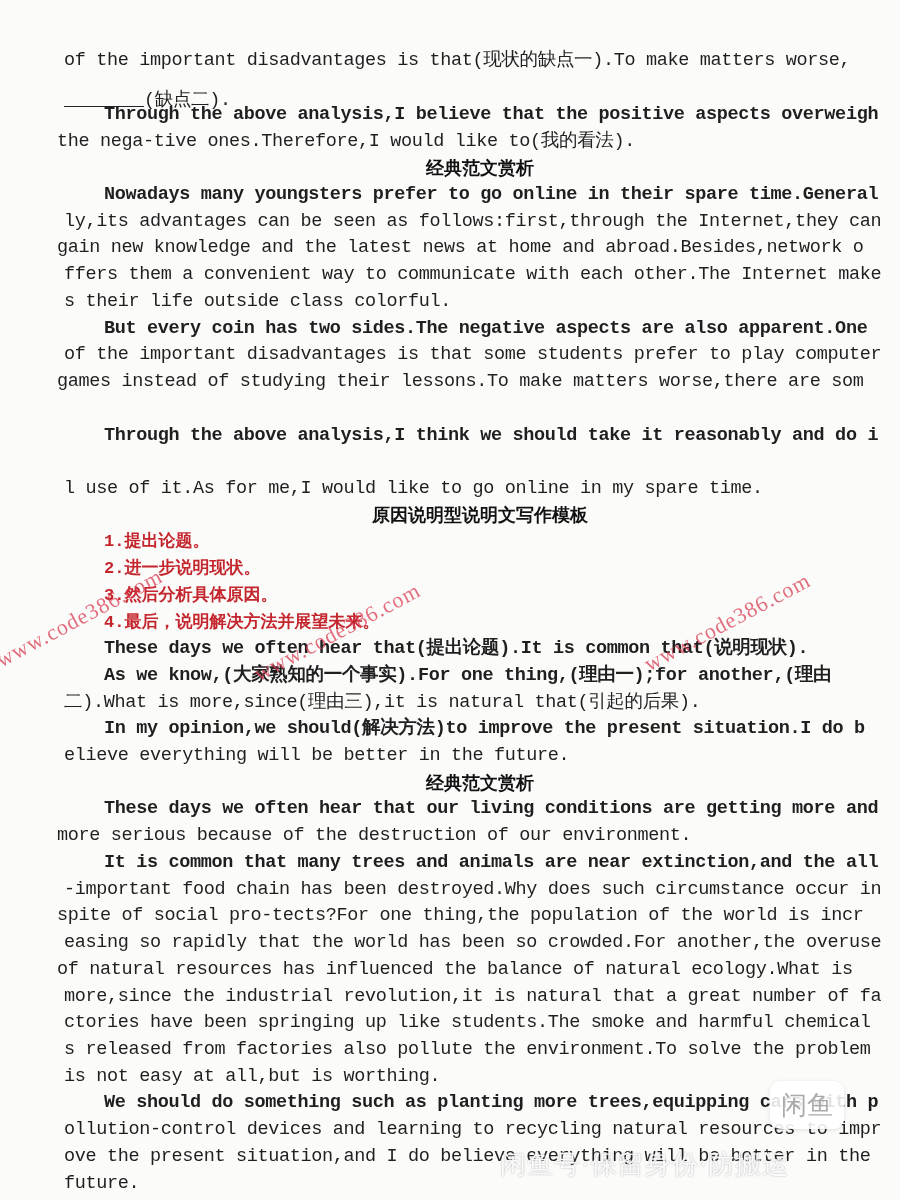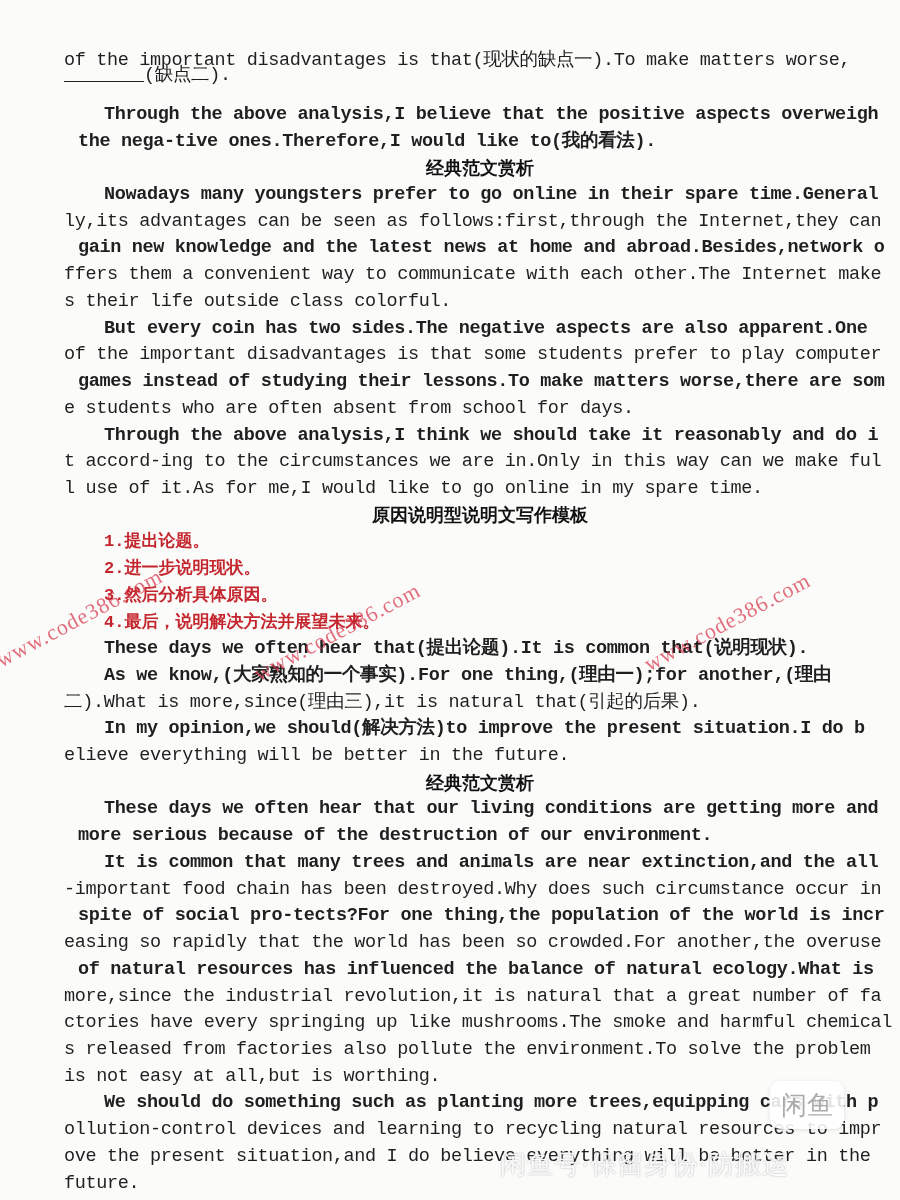--- a/index.html
+++ b/index.html
@@ -13,21 +13,21 @@
   .line {
     position: absolute;
     left: 64px;
     font-size: 18.5px;
     line-height: 26px;
     white-space: pre;
     letter-spacing: -0.35px;
     color: #1f1f1f;
   }
   .line.indent { left: 104px; font-weight: bold; }
-  .line.shift { left: 78px; font-weight: bold; }
+  .line.shift { left: 57px; }
   .heading {
     position: absolute;
     left: 0; width: 960px; text-align: center;
     font-family: "DejaVu Sans", sans-serif;
     font-weight: bold; font-size: 18px; line-height: 26px;
     color: #111;
   }
   .step {
     position: absolute; left: 104px;
     font-family: Liberation Mono, monospace;
@@ -63,36 +63,34 @@
     text-shadow: 0 0 2px rgba(120,120,120,0.6);
     letter-spacing: 1px; white-space: nowrap;
   }
 </style>
 </head>
 <body>
 
 <div class="page">
 
   <div class="line" style="top:29px">of the important disadvantages is that(现状的缺点一).To make matters worse,</div>
-  <div class="line" style="top:44px"><span class="blank"></span><span>(缺点二).</span></div>
+  <div class="line" style="top:69px"><span class="blank"></span><span>(缺点二).</span></div>
   <div class="line indent" style="top:83px">Through the above analysis,I believe that the positive aspects overweigh</div>
   <div class="line shift" style="top:110px">the nega-tive ones.Therefore,I would like to(我的看法).</div>
 
   <div class="heading" style="top:136px">经典范文赏析</div>
   <div class="line indent" style="top:163px">Nowadays many youngsters prefer to go online in their spare time.General</div>
   <div class="line" style="top:190px">ly,its advantages can be seen as follows:first,through the Internet,they can</div>
   <div class="line shift" style="top:216px">gain new knowledge and the latest news at home and abroad.Besides,network o</div>
   <div class="line" style="top:243px">ffers them a convenient way to communicate with each other.The Internet make</div>
   <div class="line indent" style="top:297px">But every coin has two sides.The negative aspects are also apparent.One</div>
   <div class="line" style="top:270px">s their life outside class colorful.</div>
   <div class="line" style="top:323px">of the important disadvantages is that some students prefer to play computer</div>
   <div class="line shift" style="top:350px">games instead of studying their lessons.To make matters worse,there are som</div>
-  <div class="line" style="top:377px">e students who are often absent from school for days.</div>
   <div class="line indent" style="top:404px">Through the above analysis,I think we should take it reasonably and do i</div>
-  <div class="line" style="top:430px">t accord-ing to the circumstances we are in.Only in this way can we make ful</div>
   <div class="line" style="top:457px">l use of it.As for me,I would like to go online in my spare time.</div>
 
   <div class="heading" style="top:483px">原因说明型说明文写作模板</div>
   <div class="step" style="top:510px">1.提出论题。</div>
   <div class="step" style="top:537px">2.进一步说明现状。</div>
   <div class="step" style="top:564px">3.然后分析具体原因。</div>
   <div class="step" style="top:591px">4.最后，说明解决方法并展望未来。</div>
   <div class="line indent" style="top:617px">These days we often hear that(提出论题).It is common that(说明现状).</div>
   <div class="line indent" style="top:644px">As we know,(大家熟知的一个事实).For one thing,(理由一);for another,(理由</div>
   <div class="line" style="top:671px">二).What is more,since(理由三),it is natural that(引起的后果).</div>
@@ -101,21 +99,21 @@
 
   <div class="heading" style="top:751px">经典范文赏析</div>
   <div class="line indent" style="top:777px">These days we often hear that our living conditions are getting more and</div>
   <div class="line shift" style="top:804px">more serious because of the destruction of our environment.</div>
   <div class="line indent" style="top:831px">It is common that many trees and animals are near extinction,and the all</div>
   <div class="line shift" style="top:884px">spite of social pro-tects?For one thing,the population of the world is incr</div>
   <div class="line" style="top:858px">-important food chain has been destroyed.Why does such circumstance occur in</div>
   <div class="line" style="top:911px">easing so rapidly that the world has been so crowded.For another,the overuse</div>
   <div class="line shift" style="top:938px">of natural resources has influenced the balance of natural ecology.What is</div>
   <div class="line" style="top:965px">more,since the industrial revolution,it is natural that a great number of fa</div>
-  <div class="line" style="top:991px">ctories have every springing up like mushrooms.The smoke and harmful chemical</div>
+  <div class="line" style="top:991px">ctories have been springing up like students.The smoke and harmful chemical</div>
   <div class="line" style="top:1045px">is not easy at all,but is worthing.</div>
   <div class="line" style="top:1018px">s released from factories also pollute the environment.To solve the problem</div>
   <div class="line indent" style="top:1071px">We should do something such as planting more trees,equipping cars with p</div>
   <div class="line" style="top:1098px">ollution-control devices and learning to recycling natural resources to impr</div>
   <div class="line" style="top:1125px">ove the present situation,and I do believe everything will be better in the</div>
   <div class="line" style="top:1152px">future.</div>
 
   <div class="wm" style="left:4px; top:628px">www.code386.com</div>
   <div class="wm" style="left:262px; top:642px">www.code386.com</div>
   <div class="wm" style="left:652px; top:632px">www.code386.com</div>

